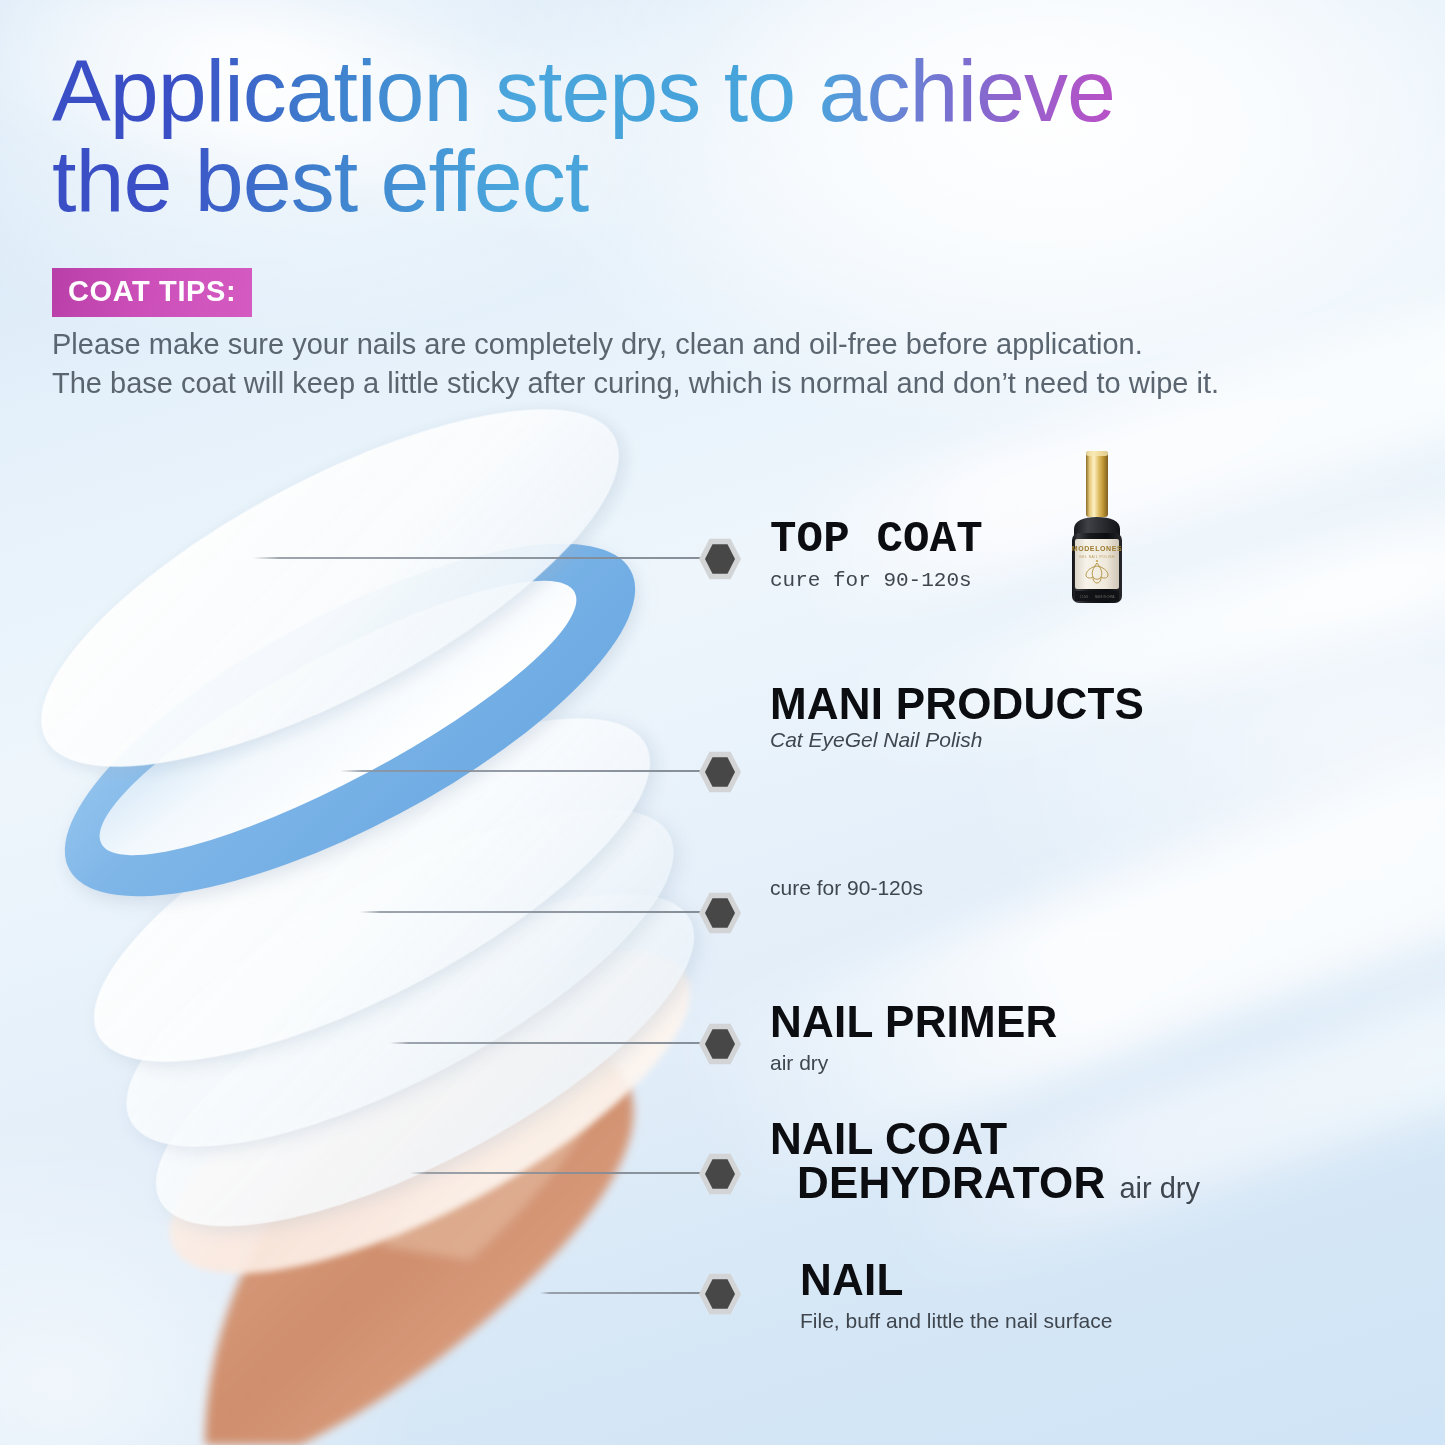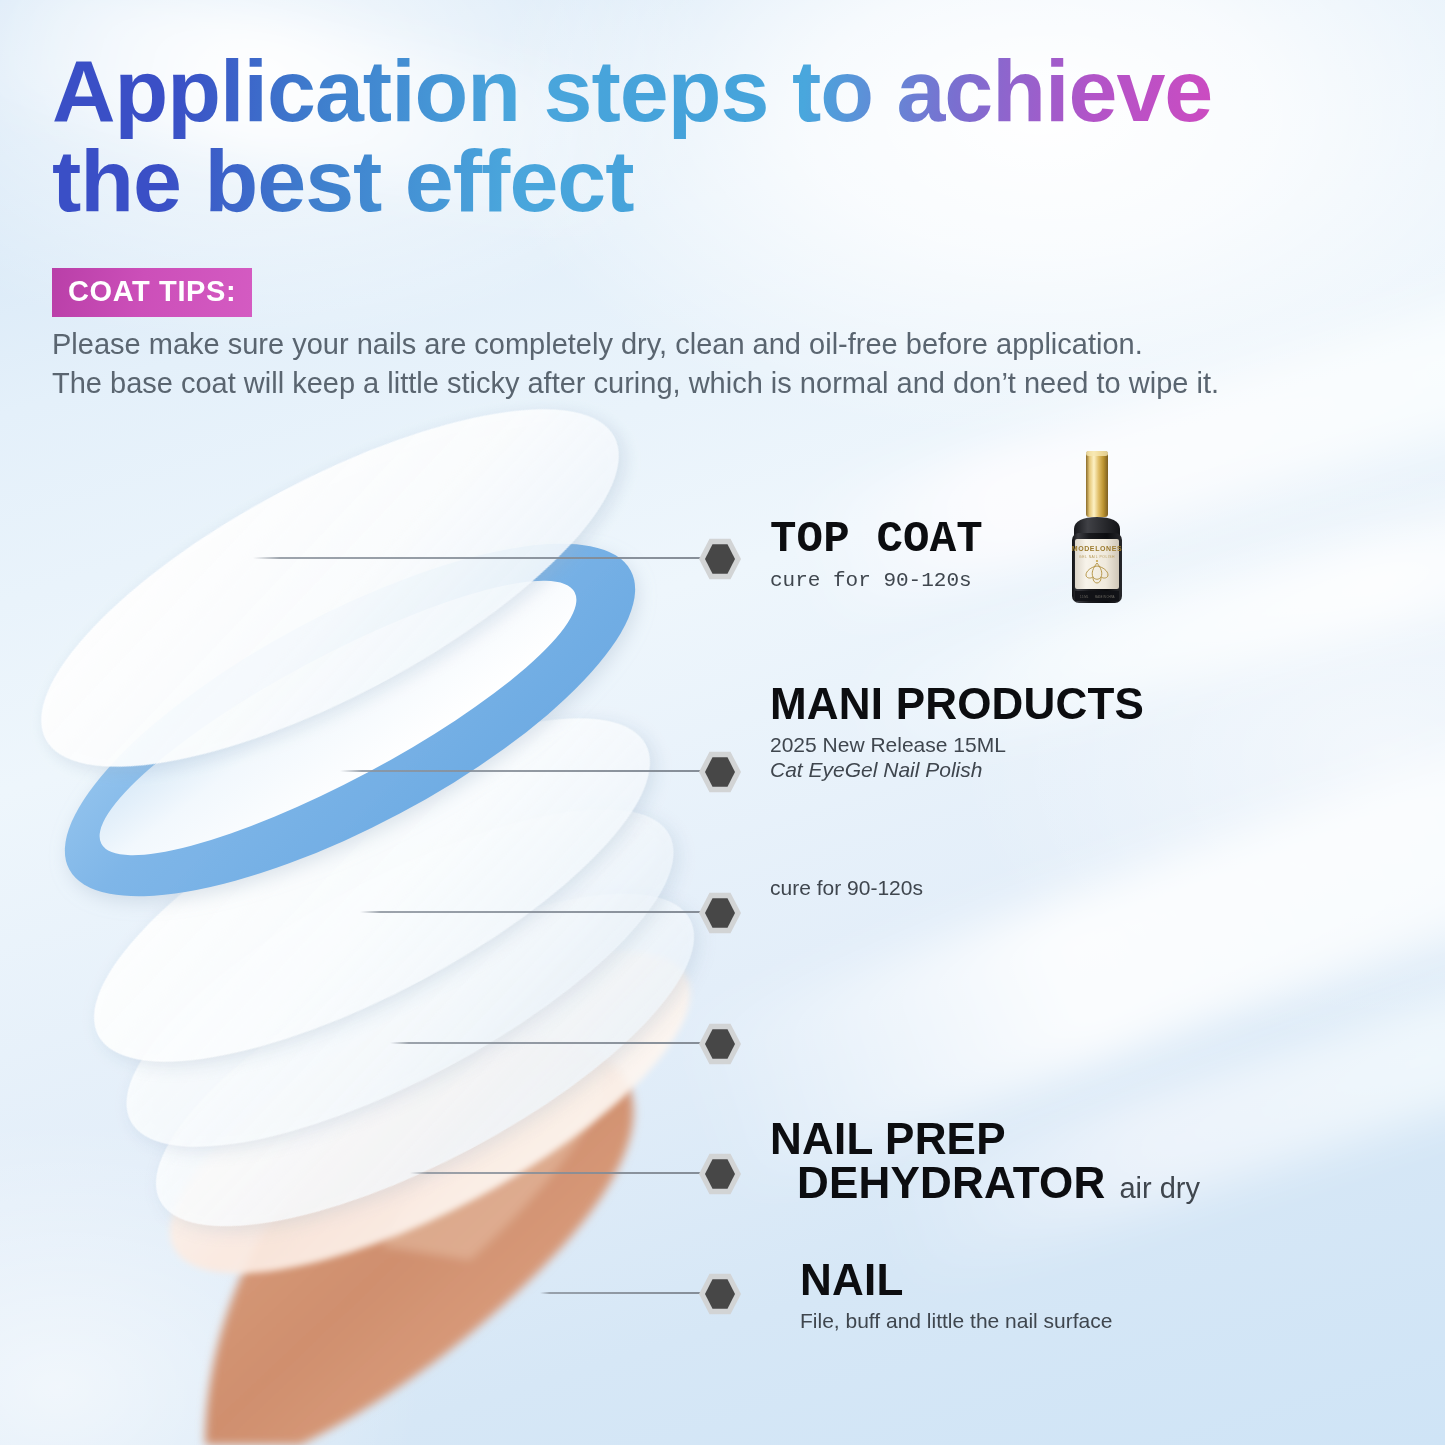--- a/index.html
+++ b/index.html
@@ -47,21 +47,21 @@
   .streak.s5 {
     left:-4%; top:2%; width:700px; height:130px;
     background:linear-gradient(90deg, rgba(255,255,255,0) 0%, rgba(255,255,255,.8) 45%, rgba(255,255,255,0) 100%);
     transform:rotate(12deg);
   }
 
   
   #header { position:absolute; left:0; top:0; width:100%; z-index:30; }
   .title {
     position:absolute; left:52px; top:46px; width:1360px;
-    font-size:88px; font-weight:700; line-height:1.02;
+    font-size:88px; font-weight:400; line-height:1.02;
     letter-spacing:-1px;
     background:linear-gradient(95deg,
         #3a4fc6 0%, #3a4fc6 9%,
         #3f7fcd 20%, #4aa6dc 34%,
         #45a2da 47%, #49a7dd 55%,
         #7a6fd0 66%, #b254c8 76%,
         #cf4ac0 86%, #d84fb9 100%);
     -webkit-background-clip:text; background-clip:text;
     -webkit-text-fill-color:transparent; color:transparent;
   }
@@ -287,46 +287,49 @@
     <div class="co-sub" data-bind="steps.0.sub">cure for 90-120s</div>
   </div>
 
   <div class="lead-line" style="left:340px; top:770px; width:365px;"></div>
   <div class="hexmark" style="left:699px; top:750px;">
     <div class="outer"></div>
     <div class="inner"></div>
   </div>
   <div class="callout" style="left:770px; top:681px;">
     <div class="co-title" data-bind="steps.1.title">MANI PRODUCTS</div>
-    <div class="co-sub" data-bind="steps.1.sub_line1">2025 New Release 15ML</div>
     <div class="co-sub" style="margin-top:0;font-style:italic;" data-bind="steps.1.sub_line2">Cat EyeGel Nail Polish</div>
   </div>
 
   <div class="lead-line" style="left:360px; top:911px; width:345px;"></div>
   <div class="hexmark" style="left:699px; top:891px;">
     <div class="outer"></div>
     <div class="inner"></div>
   </div>
   <div class="callout" style="left:770px; top:870px;">
     <div class="co-sub" data-bind="steps.2.sub">cure for 90-120s</div>
   </div>
 
   <div class="lead-line" style="left:390px; top:1042px; width:315px;"></div>
   <div class="hexmark" style="left:699px; top:1022px;">
     <div class="outer"></div>
     <div class="inner"></div>
   </div>
+  <div class="callout" style="left:770px; top:999px;">
+    <div class="co-title" data-bind="steps.3.title">NAIL PRIMER</div>
+    <div class="co-sub" data-bind="steps.3.sub">air dry</div>
+  </div>
 
   <div class="lead-line" style="left:410px; top:1172px; width:295px;"></div>
   <div class="hexmark" style="left:699px; top:1152px;">
     <div class="outer"></div>
     <div class="inner"></div>
   </div>
   <div class="callout" style="left:770px; top:1117px;">
-    <div class="co-title two-line" data-bind="steps.4.title_line1">NAIL PREP</div>
+    <div class="co-title two-line" data-bind="steps.4.title_line1">NAIL COAT</div>
     <div style="white-space:nowrap;margin-left:27px;">
       <span class="co-title two-line" style="display:inline;" data-bind="steps.4.title_line2">DEHYDRATOR</span><span class="co-sub-inline" style="margin-left:14px;" data-bind="steps.4.sub_inline">air dry</span>
     </div>
   </div>
 
   <div class="lead-line" style="left:540px; top:1292px; width:165px;"></div>
   <div class="hexmark" style="left:699px; top:1272px;">
     <div class="outer"></div>
     <div class="inner"></div>
   </div>

